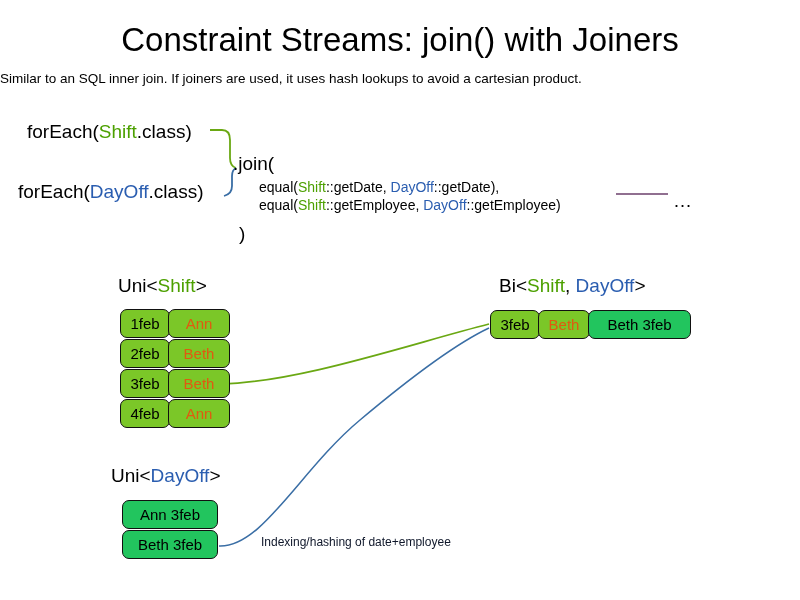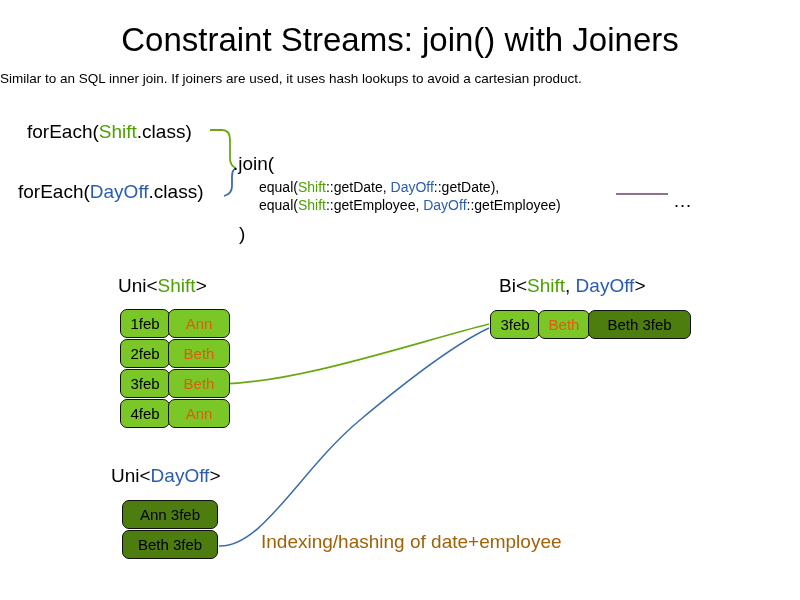--- a/index.html
+++ b/index.html
@@ -102,21 +102,21 @@
     border: 1.6px solid #111111;
     border-radius: 7px;
     font-size: 15px;
     line-height: 1;
     display: flex;
     align-items: center;
     justify-content: center;
     height: 29px;
   }
   .cell-green { background: #7bc728; }
-  .cell-blue  { background: #4d7c0f; }
+  .cell-blue  { background: #22c55e; }
   .txt-black  { color: #000000; }
   .txt-orange { color: #e05a10; }
 
   
   .shift-date { left: 120px; width: 50px; }
   .shift-name { left: 168px; width: 62px; }
   .row1 { top: 309px; }
   .row2 { top: 339px; }
   .row3 { top: 369px; }
   .row4 { top: 399px; }
@@ -129,23 +129,23 @@
   
   .bi-date { left: 490px; width: 50px; top: 310px; }
   .bi-name { left: 538px; width: 52px; top: 310px; }
   .bi-pair { left: 588px; width: 103px; top: 310px; }
 
   
   .annotation {
     position: absolute;
     left: 261px;
     top: 530px;
-    font-size: 19px;
+    font-size: 12px;
     line-height: 24px;
-    color: #a16207;
+    color: #0f172a;
     white-space: nowrap;
   }
 
   
   .links {
     position: absolute;
     left: 0;
     top: 0;
     width: 800px;
     height: 600px;

